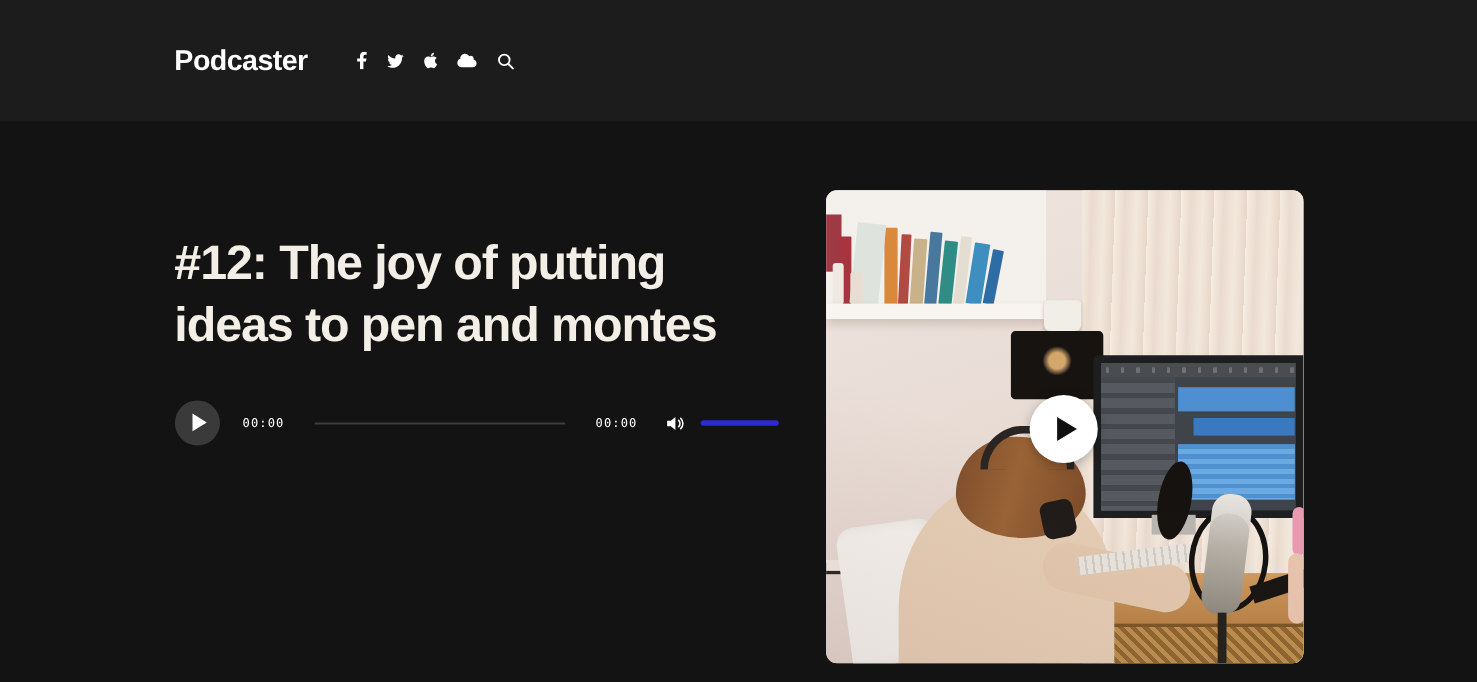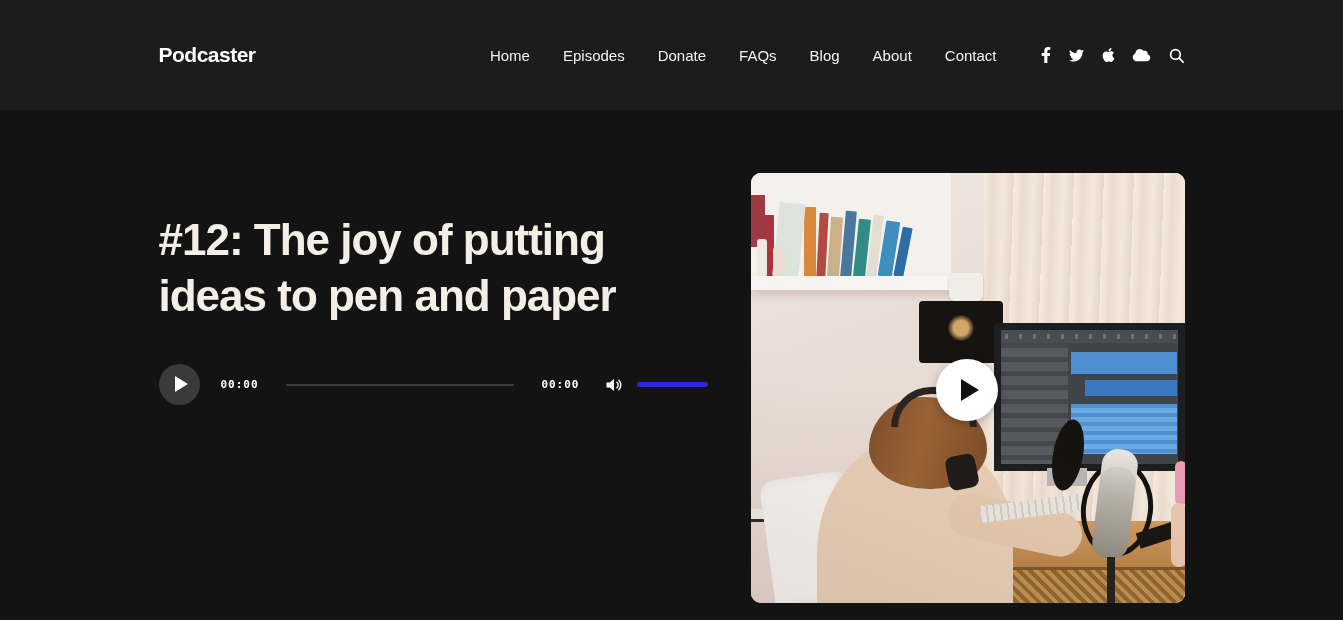--- a/index.html
+++ b/index.html
@@ -4,21 +4,21 @@
 <style>
   * { margin:0; padding:0; box-sizing:border-box; }
   html,body { width:1343px; height:620px; overflow:hidden; }
   body { background:#131313; font-family:"Liberation Sans", sans-serif; }
 
   .container { width:1026px; margin:0 auto; }
 
   
   header { height:110px; background:#1c1c1c; }
   .header-inner { display:flex; align-items:center; height:100%; }
-  .logo { color:#ffffff; font-size:21px; font-weight:bold; letter-spacing:-0.5px; cursor:pointer; }
+  .logo { color:#ffffff; font-size:26px; font-weight:bold; letter-spacing:-0.5px; cursor:pointer; }
   nav { margin-left:auto; display:flex; gap:33px; }
   nav a { color:#f2f2f2; font-size:15px; text-decoration:none; cursor:pointer; }
   .social { display:flex; align-items:center; gap:17px; margin-left:44px; }
   .social a { display:flex; align-items:center; justify-content:center; cursor:pointer; }
 
   
   main { padding-top:63px; }
   .hero { display:flex; justify-content:space-between; }
   .hero-left { width:565px; padding-top:22px; }
   .kicker { color:#f5f2ec; font-size:13px; font-weight:bold; letter-spacing:0.2px; }
@@ -27,21 +27,21 @@
   .desc { color:#dcdad7; font-size:16.5px; line-height:27px; max-width:550px; }
 
   
   .player { margin-top:40px; display:flex; align-items:center; width:549px; }
   .play-btn { width:41px; height:41px; border-radius:50%; background:#3a3a3a; border:none;
               position:relative; cursor:pointer; flex:none; }
   .play-btn .tri { position:absolute; left:16px; top:12px; width:0; height:0;
               border-left:13px solid #ffffff; border-top:8.5px solid transparent;
               border-bottom:8.5px solid transparent; }
   .time { color:#ffffff; font-family:"DejaVu Sans Mono", monospace; font-size:11px;
-          font-weight:bold; letter-spacing:1px; }
+          font-weight:normal; letter-spacing:1px; }
   .t-cur { margin-left:21px; }
   .track { flex:1; height:2px; background:#3d3d3d; margin:0 27px; border-radius:1px; cursor:pointer; }
   .vol-icon { margin-left:24px; display:flex; align-items:center; }
   .vol-bar { width:71px; height:5px; border-radius:3px; background:var(--accent,#2b2bce);
              margin-left:13px; cursor:pointer; }
 
   
   .hero-photo { position:relative; width:434px; height:430px; border-radius:10px;
                 overflow:hidden; background:#e6dbd4; flex:none; }
   .hero-photo div { position:absolute; }
@@ -124,29 +124,20 @@
   .overlay-play .tri-dark{ position:absolute; left:25px; top:20px; width:0; height:0;
            border-left:18px solid #101010; border-top:11px solid transparent;
            border-bottom:11px solid transparent; }
 </style>
 </head>
 <body>
 
 <header>
   <div class="container header-inner">
     <div class="logo">Podcaster</div>
-    <nav>
-      <a href="#">Home</a>
-      <a href="#">Episodes</a>
-      <a href="#">Donate</a>
-      <a href="#">FAQs</a>
-      <a href="#">Blog</a>
-      <a href="#">About</a>
-      <a href="#">Contact</a>
-    </nav>
     <div class="social">
       <a href="#">
         <svg width="10" height="16" viewBox="0 0 320 512">
             <path fill="#ffffff" d="M279.14 288l14.22-92.66h-88.91v-60.13c0-25.35 12.42-50.06 52.24-50.06h40.42V6.26S260.43 0 225.36 0c-73.22 0-121.08 44.38-121.08 124.72v70.62H22.89V288h81.39v224h100.17V288z"></path>
           </svg>
       </a>
       <a href="#">
         <svg width="17" height="15" viewBox="0 0 512 512">
             <path fill="#ffffff" d="M459.37 151.716c.325 4.548.325 9.097.325 13.645 0 138.72-105.583 298.558-298.558 298.558-59.452 0-114.68-17.219-161.137-47.106 8.447.974 16.568 1.299 25.34 1.299 49.055 0 94.213-16.568 130.274-44.832-46.132-.975-84.792-31.188-98.112-72.772 6.498.974 12.995 1.624 19.818 1.624 9.421 0 18.843-1.3 27.614-3.573-48.081-9.747-84.143-51.98-84.143-102.985v-1.299c13.969 7.797 30.214 12.67 47.431 13.319-28.264-18.843-46.781-51.005-46.781-87.391 0-19.492 5.197-37.36 14.294-52.954 51.655 63.675 129.3 105.258 216.365 109.807-1.624-7.797-2.599-15.918-2.599-24.04 0-57.828 46.782-104.934 104.934-104.934 30.213 0 57.502 12.67 76.67 33.137 23.715-4.548 46.456-13.32 66.599-25.34-7.798 24.366-24.366 44.833-46.132 57.827 21.117-2.273 41.584-8.122 60.426-16.243-14.292 20.791-32.161 39.308-52.628 54.253z"></path>
           </svg>
@@ -167,21 +158,21 @@
             <line x1="15.8" y1="15.8" x2="21.5" y2="21.5"></line>
           </svg>
       </a>
     </div>
   </div>
 </header>
 
 <main>
   <div class="container hero">
     <div class="hero-left">
-      <h1>#12: The joy of putting ideas to pen and paper</h1>
+      <h1>#12: The joy of putting ideas to pen and montes</h1>
 
       <div class="player">
         <button class="play-btn">
           <span class="tri"></span>
         </button>
         <span class="time t-cur">00:00</span>
         <div class="track"></div>
         <span class="time">00:00</span>
         <span class="vol-icon">
           <svg width="20" height="20" viewBox="0 0 24 24">

